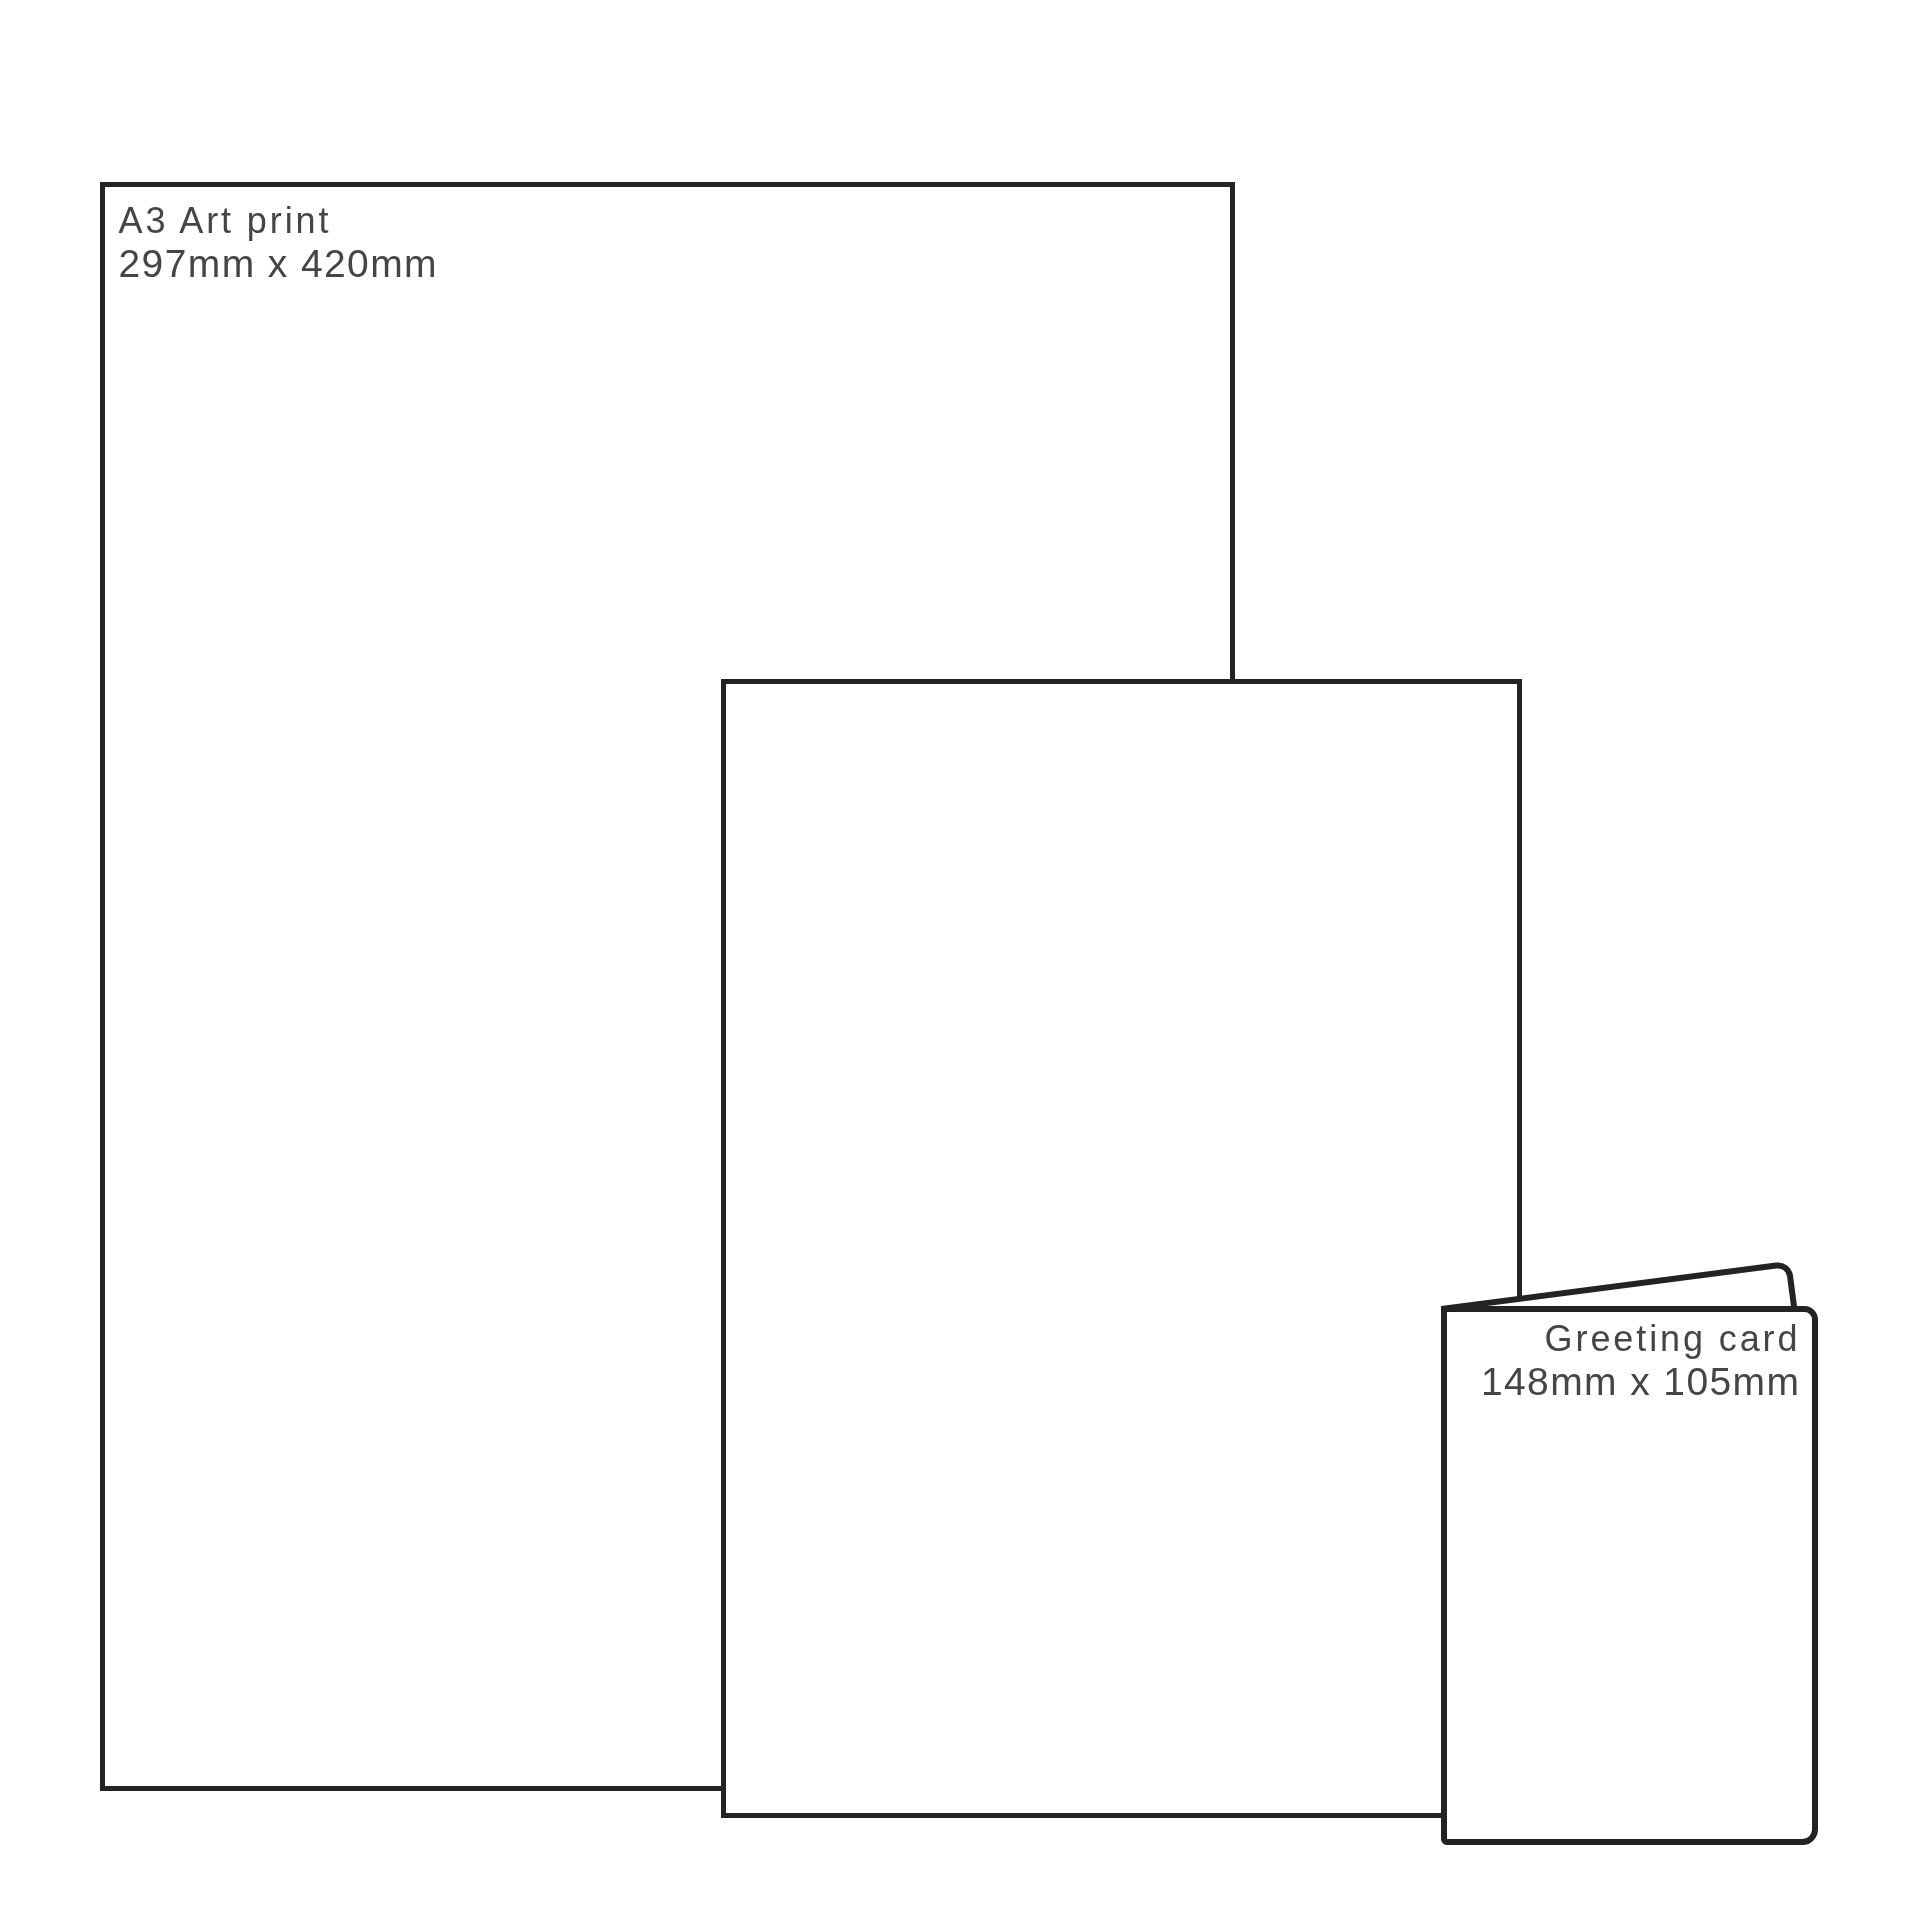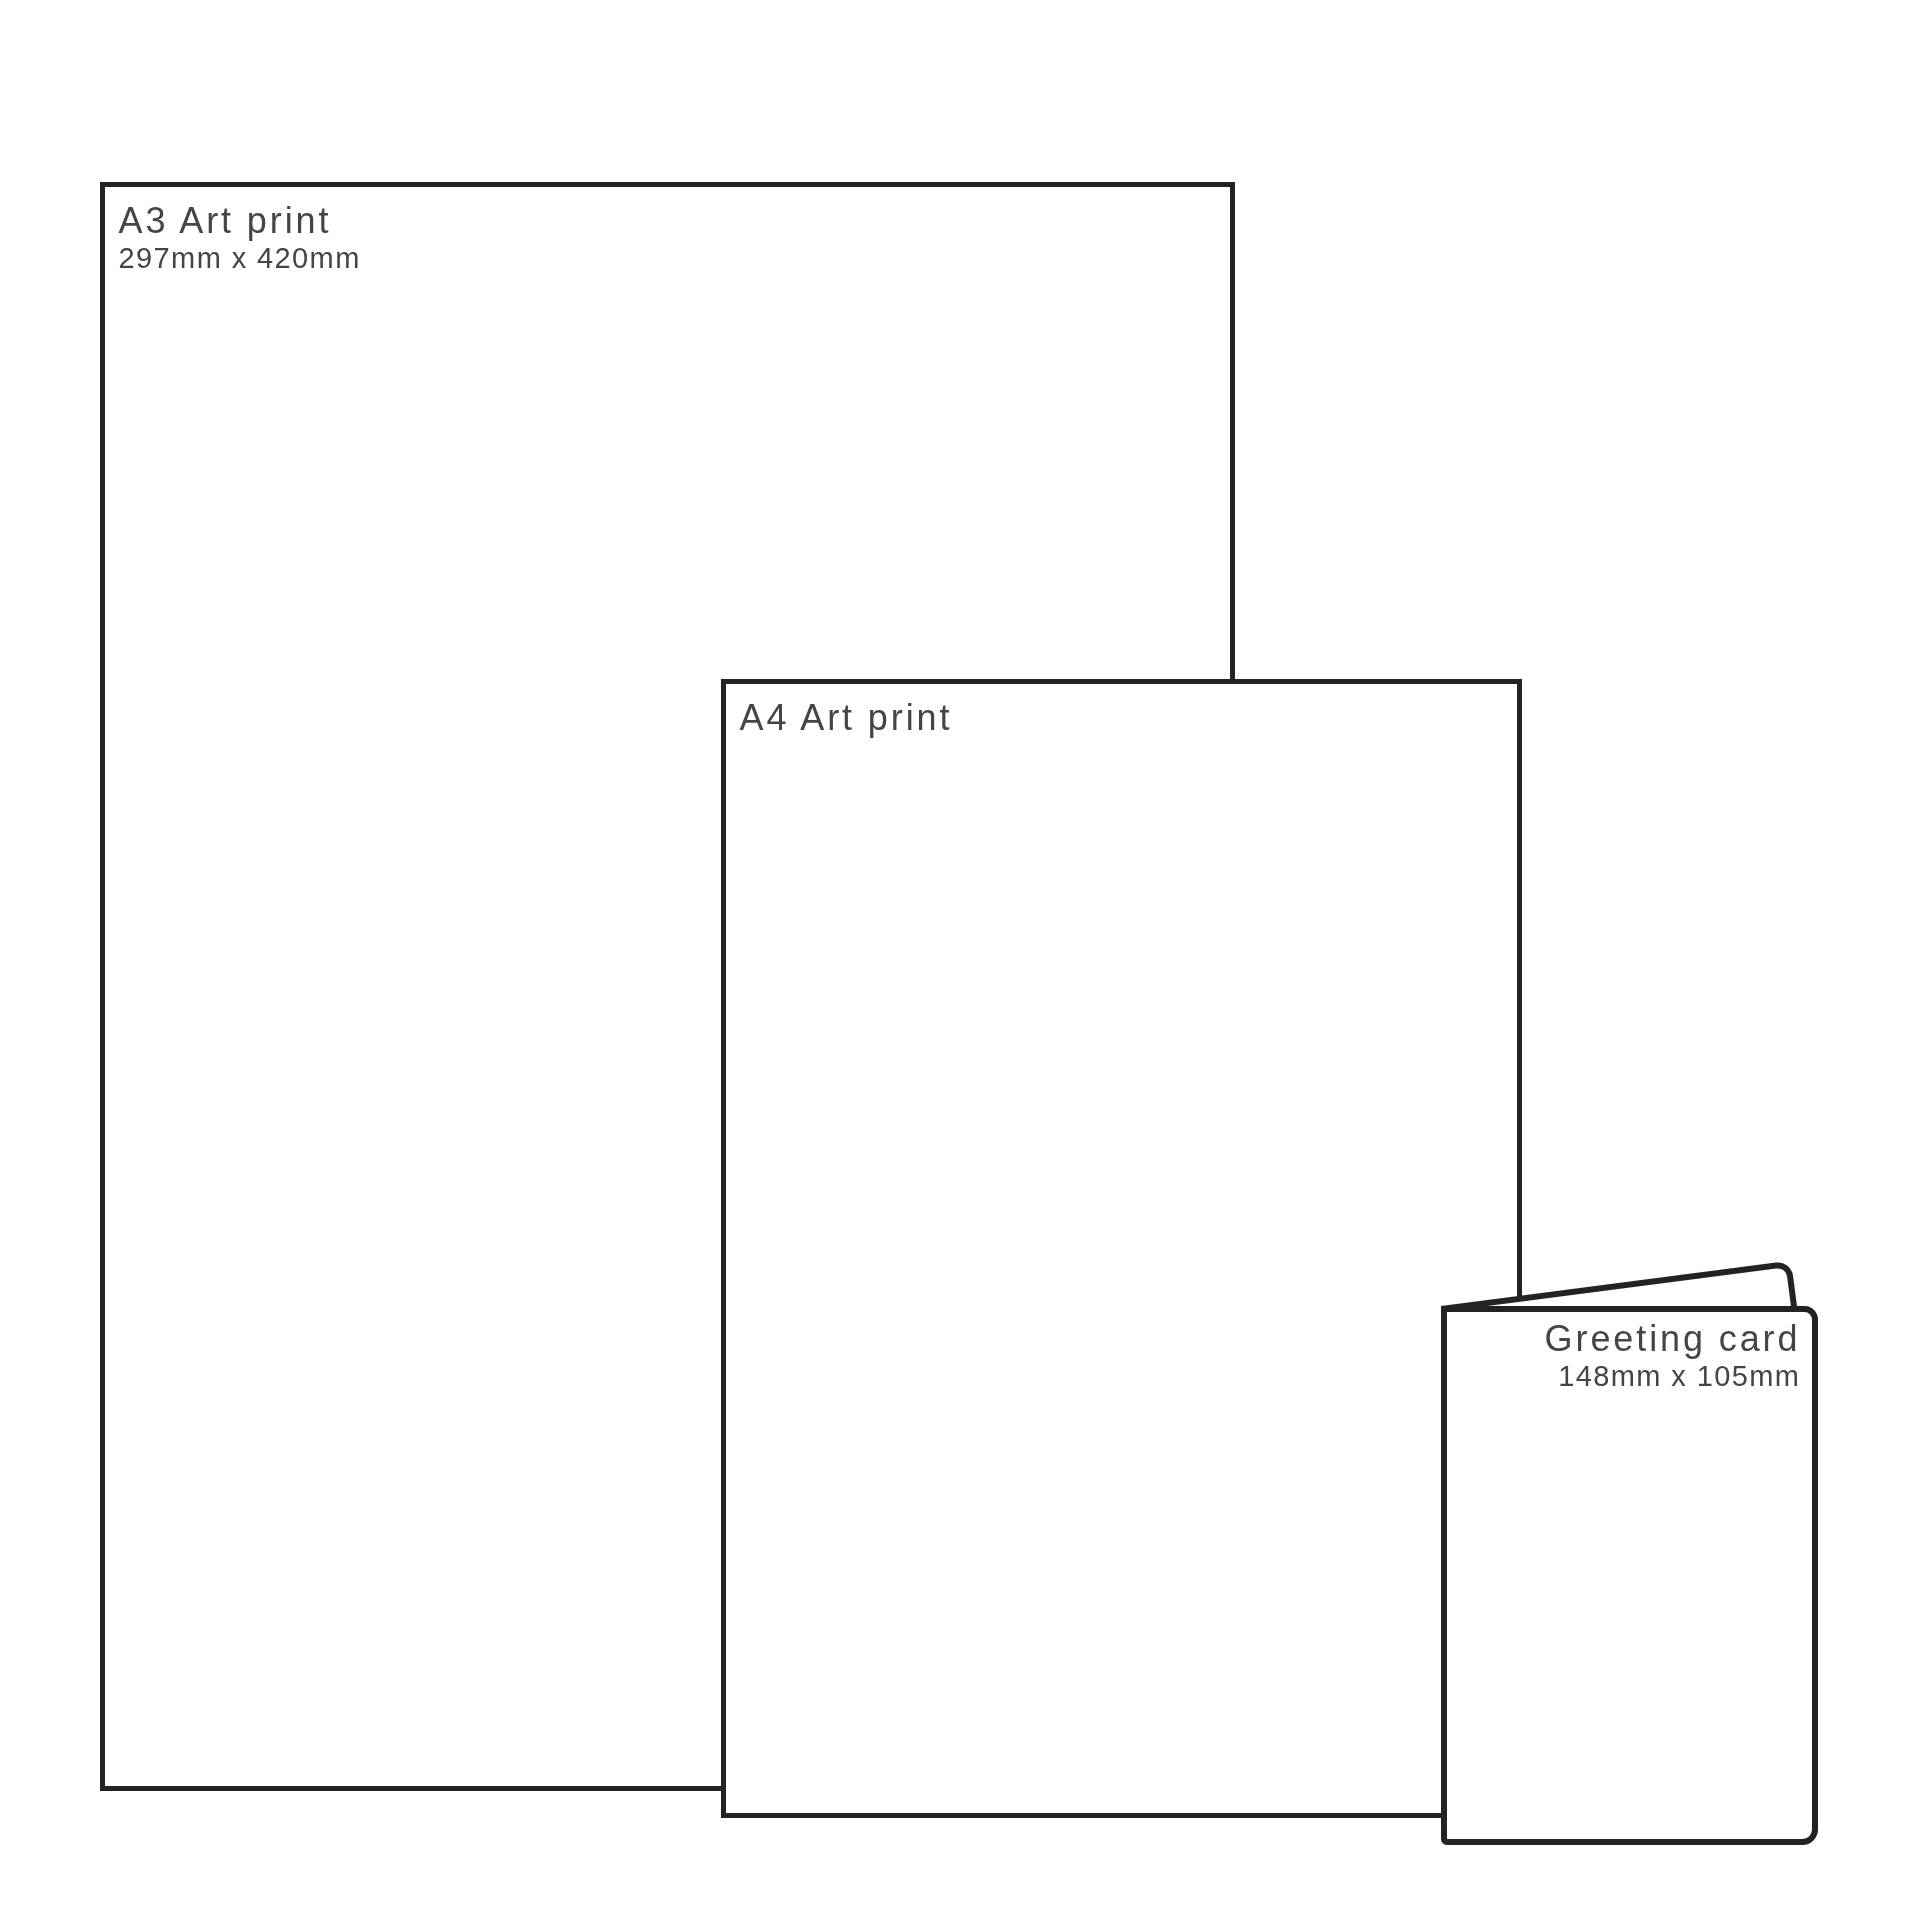--- a/index.html
+++ b/index.html
@@ -49,21 +49,21 @@
   .card-front .label { padding: 4.8px 11.6px; }
   .label .title {
     font-size: 36px;
     font-weight: 300;
     line-height: 1.2;
     letter-spacing: 2.9px;
     color: var(--text);
     white-space: nowrap;
   }
   .label .dims {
-    font-size: 29px;
+    font-size: 39px;
     font-weight: 300;
     line-height: 1.15;
     letter-spacing: 1.4px;
     color: var(--text);
     white-space: nowrap;
   }
 </style>
 </head>
 <body>
 
@@ -71,21 +71,20 @@
 
   <div class="box a3">
     <div class="label">
       <div class="title">A3 Art print</div>
       <div class="dims">297mm x 420mm</div>
     </div>
   </div>
 
   <div class="box a4">
     <div class="label">
-      <div class="title">A4 Art print</div>
     </div>
   </div>
 
   <div class="card-back"></div>
 
   <div class="card-front">
     <div class="label">
       <div class="title">Greeting card</div>
       <div class="dims">148mm x 105mm</div>
     </div>

